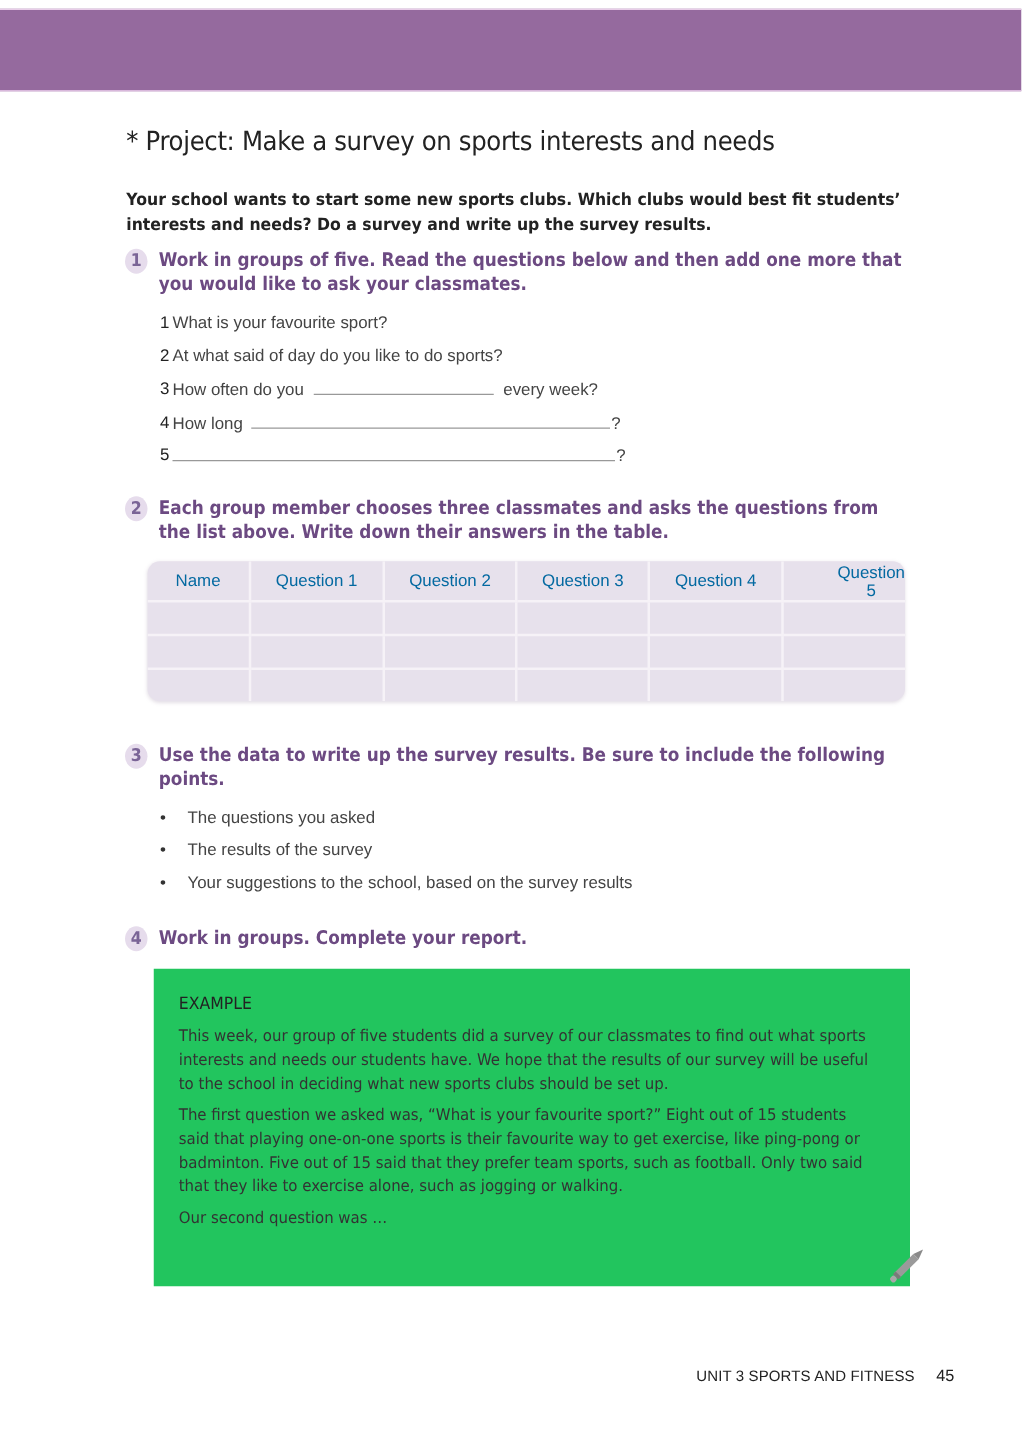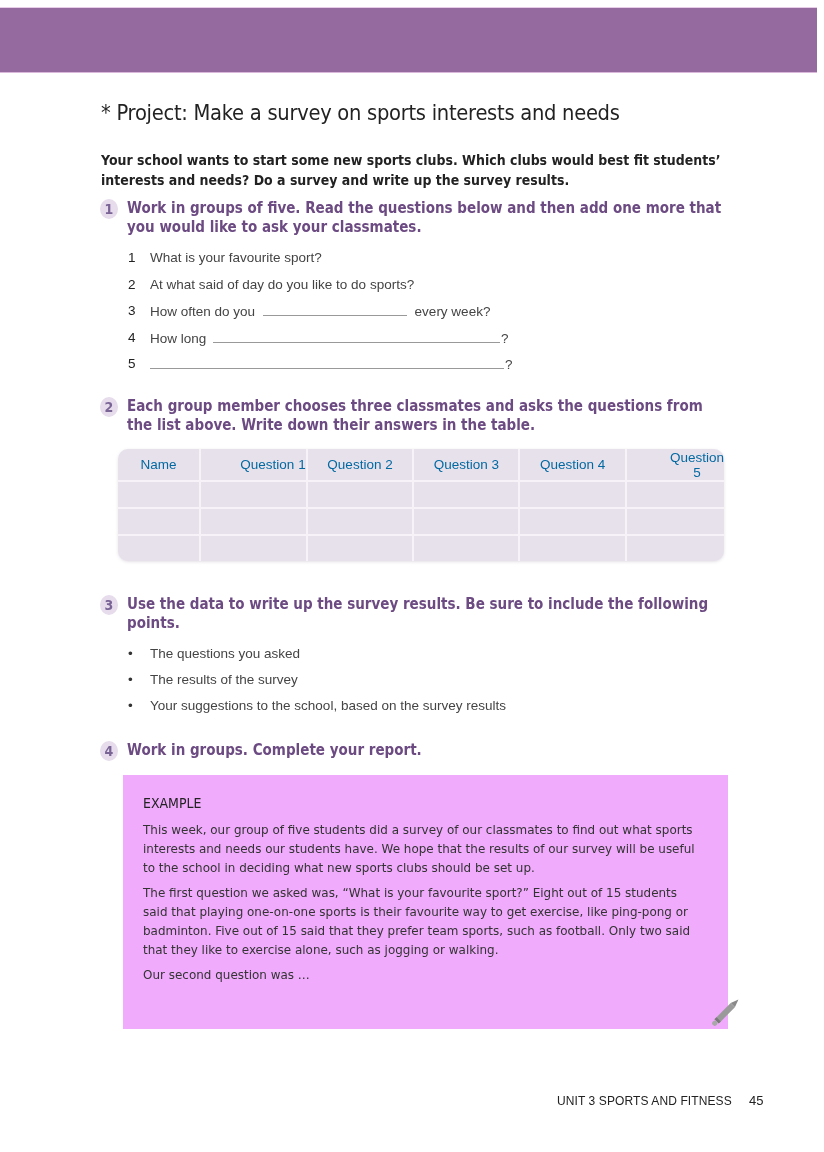--- a/index.html
+++ b/index.html
@@ -28,21 +28,21 @@
       color: #6c4a82; transform: scaleX(0.9); transform-origin: left;
     }
     .task .num {
       position: absolute; left: 0; top: 0; width: 20px; height: 20px; border-radius: 10px;
       background: #e6dcec; color: #7a6496; text-align: center; font-size: 14px; line-height: 20px;
     }
     .task .txt { display: block; margin-left: 30px; }
     .qlist { position: absolute; left: 128px; top: 250px; width: 400px; }
     .qrow { height: 26.5px; font-size: 13.5px; color: #444; position: relative; }
     .qrow .qn { position: absolute; left: 0; color: #222; }
-    .qrow .qt { position: absolute; left: 22px; white-space: nowrap; }
+    .qrow .qt { position: absolute; left: 10px; white-space: nowrap; }
     .blank { display: inline-block; border-bottom: 1px solid #999; height: 12px; vertical-align: baseline; }
     .survey-table {
       position: absolute; left: 118px; top: 449px; width: 606px; height: 112px;
       background: #e7e1ec; border-radius: 10px; overflow: hidden;
       box-shadow: 0 1px 3px rgba(150,130,160,0.25);
       border-collapse: separate; border-spacing: 0;
     }
     .survey-table td, .survey-table th {
       border-right: 2px solid #f6f2f7; border-bottom: 2px solid #f6f2f7;
       font-weight: normal; font-size: 13.5px; color: #0369a1; text-align: center; padding: 0;
@@ -50,21 +50,21 @@
     .survey-table th { height: 28px; }
     .survey-table td { height: 24px; }
     .survey-table tr:last-child td { border-bottom: none; }
     .survey-table td:last-child, .survey-table th:last-child { border-right: none; padding-left: 43px; }
     .bullets { position: absolute; left: 128px; top: 646px; width: 500px; }
     .brow { height: 26px; font-size: 13.5px; color: #444; position: relative; }
     .brow .dot { position: absolute; left: 0; top: 0; color: #333; }
     .brow .bt { position: absolute; left: 22px; white-space: nowrap; }
     .example-box {
       position: absolute; left: 123px; top: 775px; width: 605px; height: 254px;
-      background: #f0abfc;
+      background: #22c55e;
     }
     .ex-heading {
       position: absolute; left: 20px; top: 20px; font-family: "DejaVu Sans", sans-serif;
       font-size: 13.5px; color: #222; transform: scaleX(0.93); transform-origin: left;
     }
     .ex-para {
       position: absolute; left: 20px; width: 590px; font-family: "DejaVu Sans", sans-serif;
       font-size: 12.8px; line-height: 19px; color: #333; margin: 0;
       transform: scaleX(0.935); transform-origin: left;
     }
@@ -122,21 +122,21 @@
 
 <div class="task" style="top:397px;">
   <span class="num">2</span>
   <span class="txt">Each group member chooses three classmates and asks the questions from the list above. Write down their answers in the table.</span>
 </div>
 
 <table class="survey-table">
   <tbody>
       <tr>
     <th style="width:82px;">Name</th>
-    <th style="width:106px;text-align:right;">Question 1</th>
+    <th style="width:106px;">Question 1</th>
     <th style="width:106px;">Question 2</th>
     <th style="width:105px;">Question 3</th>
     <th style="width:106px;">Question 4</th>
     <th>Question 5</th>
   </tr>
   <tr>
     <td></td>
     <td></td>
     <td></td>
     <td></td>

